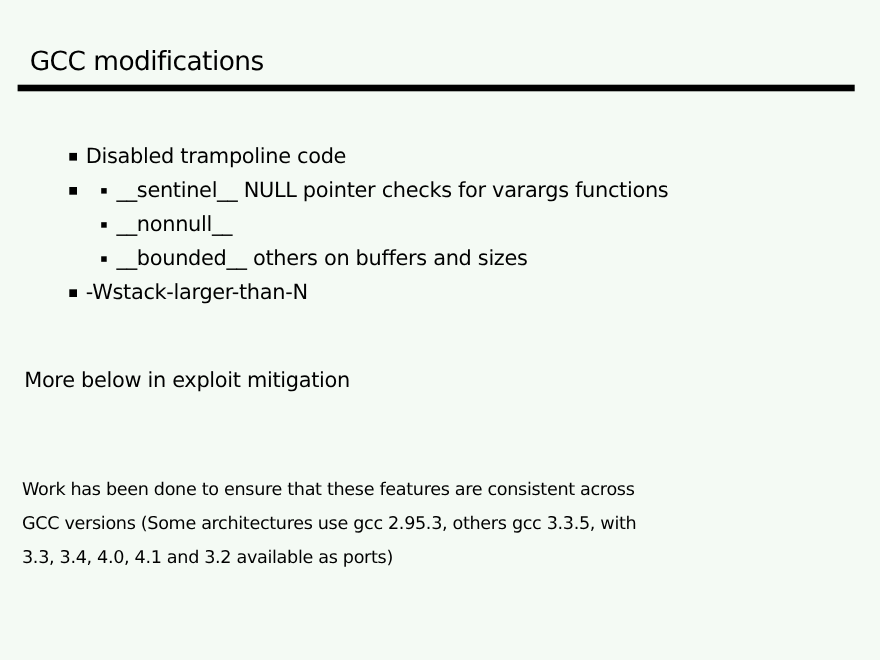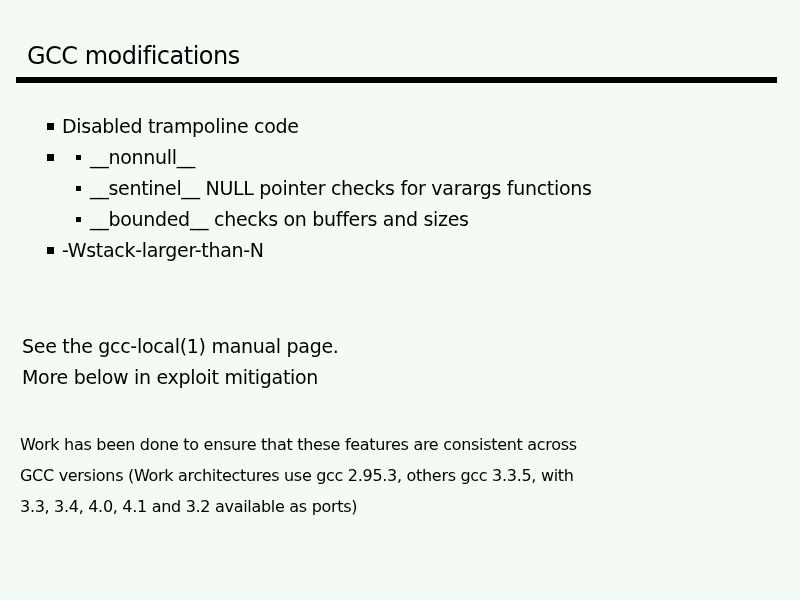--- a/index.html
+++ b/index.html
@@ -33,21 +33,21 @@
     left: 16px;
     top: 77px;
     width: 761px;
     height: 6px;
     background: #000000;
   }
   .bullets {
     position: absolute;
     left: 0;
     top: 111px;
-    margin: 0;
+    margin: 16px;
     padding: 0;
     list-style: none;
     width: 704px;
   }
   .bullets li {
     position: relative;
     font-size: 19px;
     line-height: 31px;
     letter-spacing: -0.3px;
     white-space: nowrap;
@@ -89,30 +89,29 @@
 
 <div class="slide">
 
   <div class="title">GCC modifications</div>
 
   <div class="rule" style="background: rgb(0, 0, 0);"></div>
 
   <ul class="bullets" id="bullet-list">
       <li class="level-1"><span class="bullet"></span><span>Disabled trampoline code</span></li>
       <li class="level-1"><span class="bullet"></span></li>
+      <li class="level-2"><span class="bullet"></span><span>__sentinel__ NULL pointer checks for varargs functions</span></li>
       <li class="level-2"><span class="bullet"></span><span>__nonnull__</span></li>
-      <li class="level-2"><span class="bullet"></span><span>__sentinel__ NULL pointer checks for varargs functions</span></li>
-      <li class="level-2"><span class="bullet"></span><span>__bounded__ checks on buffers and sizes</span></li>
+      <li class="level-2"><span class="bullet"></span><span>__bounded__ others on buffers and sizes</span></li>
       <li class="level-1"><span class="bullet"></span><span>-Wstack-larger-than-N</span></li>
     </ul>
 
   <div class="notes">
-    <div>See the gcc-local(1) manual page.</div>
     <div>More below in exploit mitigation</div>
   </div>
 
   <div class="paragraph">
     <div>Work has been done to ensure that these features are consistent across</div>
-    <div>GCC versions (Work architectures use gcc 2.95.3, others gcc 3.3.5, with</div>
+    <div>GCC versions (Some architectures use gcc 2.95.3, others gcc 3.3.5, with</div>
     <div>3.3, 3.4, 4.0, 4.1 and 3.2 available as ports)</div>
   </div>
 
 </div>
 
 </body></html>

